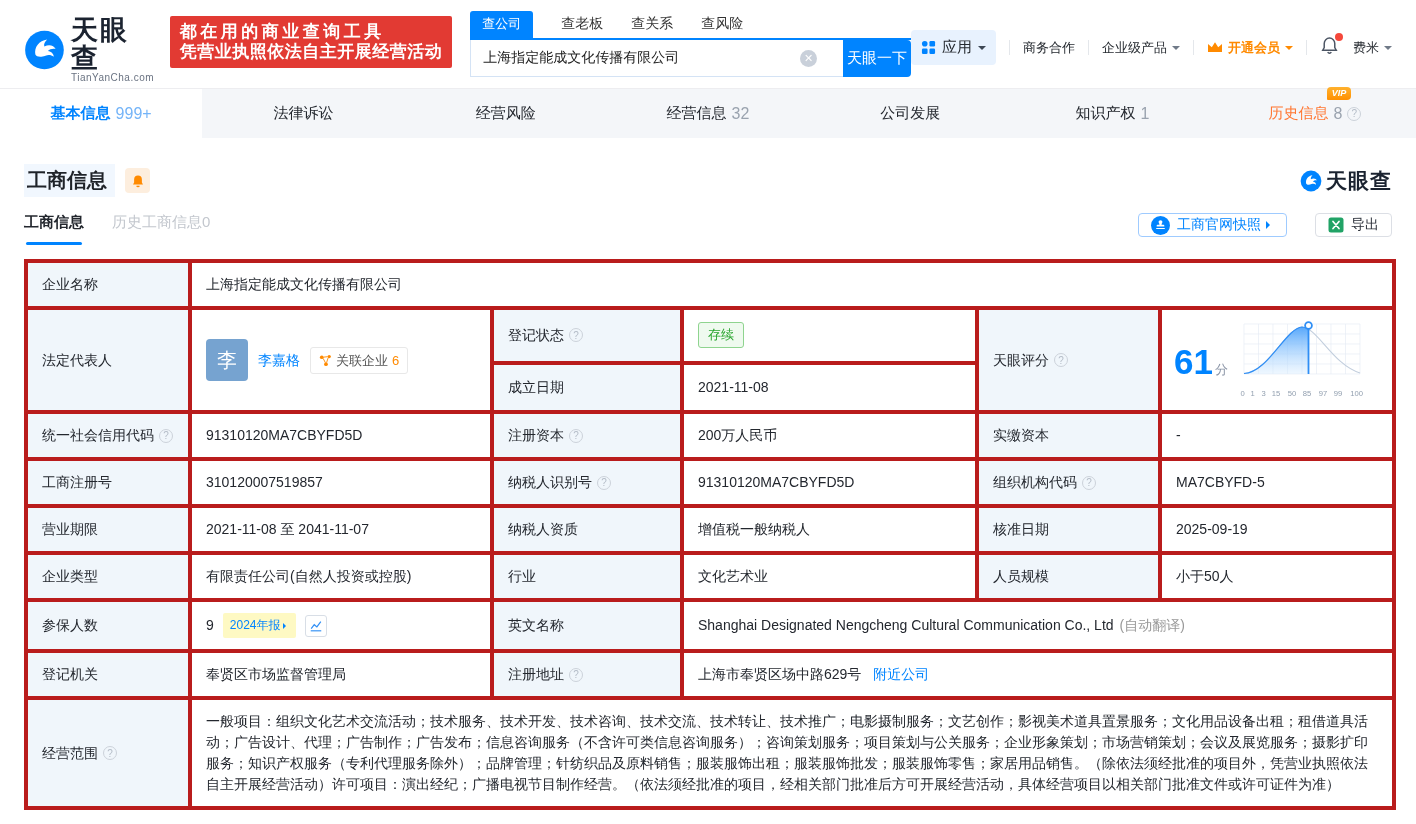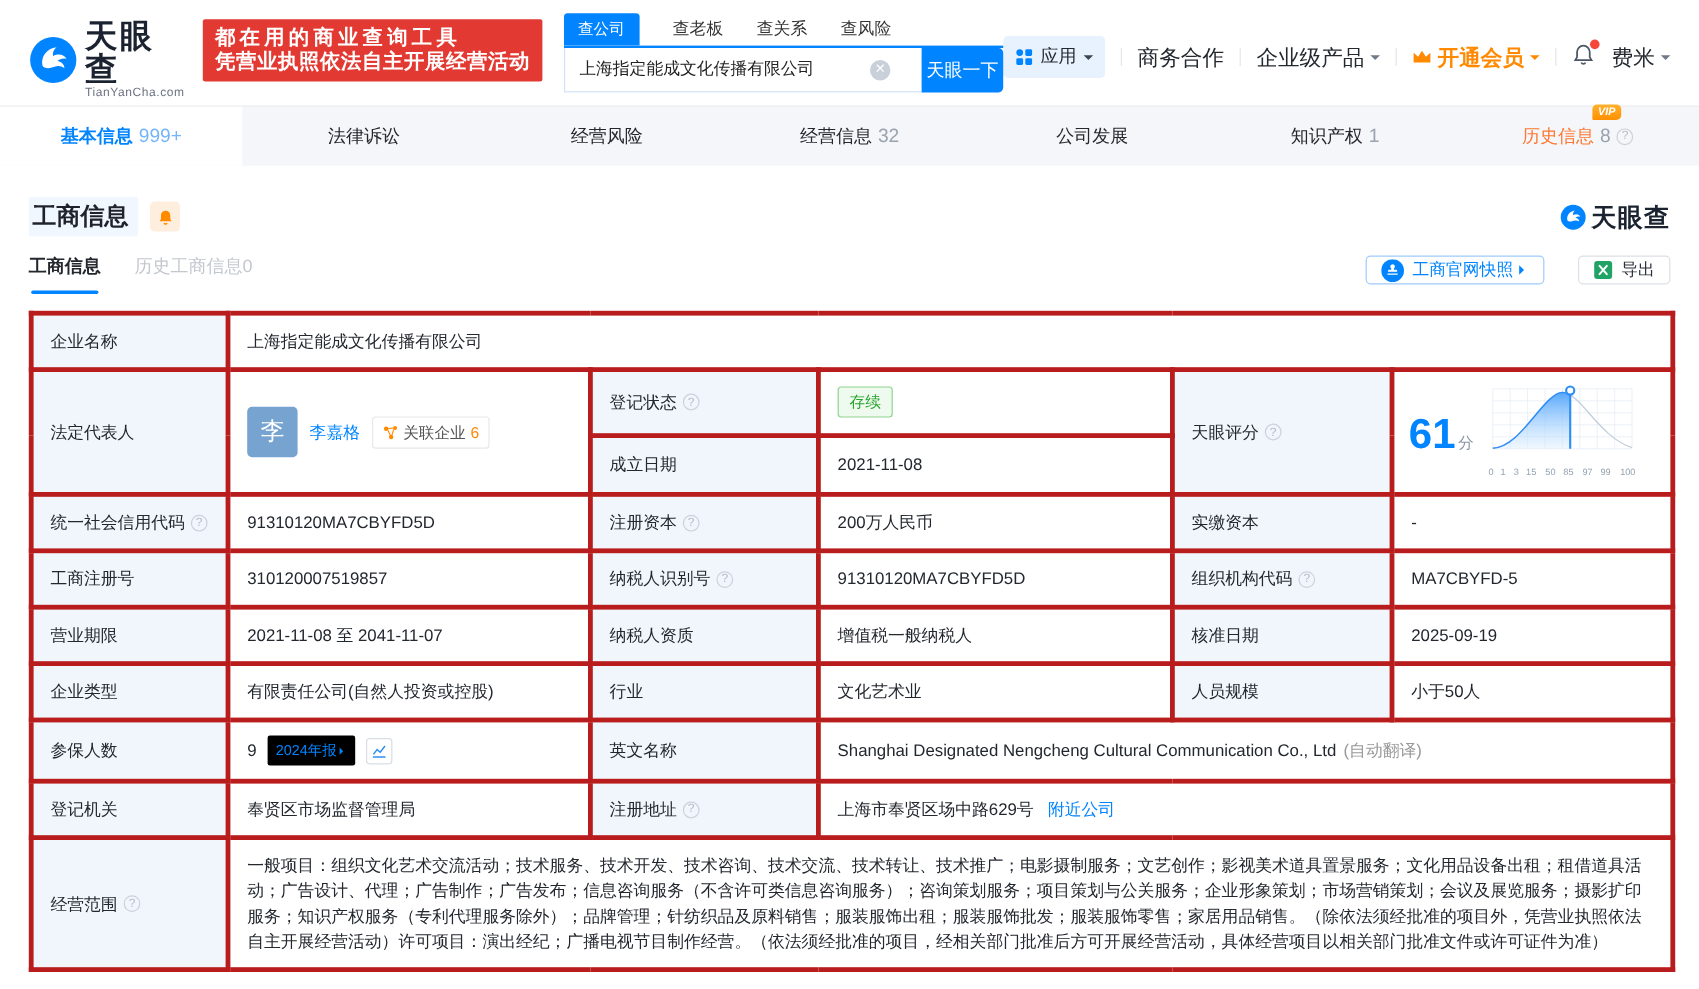--- a/index.html
+++ b/index.html
@@ -27,21 +27,21 @@
     padding:0 34px 0 12px; font-size:14px; color:#222; outline:none; font-family:inherit; }
   .clear-icon { position:absolute; right:94px; top:10px; width:17px; height:17px; border-radius:50%;
     background:#c9d0da; color:#fff; font-size:11px; line-height:17px; text-align:center; cursor:pointer; }
   .search-btn { width:68px; height:37px; background:#0084ff; color:#fff; border:none; font-size:15px;
     border-radius:0 4px 4px 0; cursor:pointer; font-family:inherit; }
 
   .right-nav { margin-left:auto; margin-top:30px; display:flex; align-items:center; white-space:nowrap; }
   .pill-apps { display:flex; align-items:center; gap:6px; background:#e8f2fe; border-radius:4px;
     padding:8px 10px; font-size:15px; color:#24292f; cursor:pointer; }
   .vdiv { width:1px; height:15px; background:#e4e7eb; margin:0 13px; }
-  .nav-item { font-size:18px; color:#24292f; display:flex; align-items:center; gap:5px; cursor:pointer;font-family:Liberation Mono, monospace; }
+  .nav-item { font-size:13px; color:#24292f; display:flex; align-items:center; gap:5px; cursor:pointer;font-family:Liberation Mono, monospace; }
   .nav-item.vip { color:#ff8a00; font-weight:bold; }
   .caret { width:0; height:0; border:4px solid transparent; border-top-color:#707a88; margin-top:4px; }
   .caret.blue { border-top-color:#3d4754; }
   .caret.orange { border-top-color:#ff8a00; }
   .bell-wrap { position:relative; margin-right:14px; cursor:pointer; }
   .red-dot { position:absolute; top:-3px; right:-4px; width:8px; height:8px; border-radius:50%; background:#f5483b; }
 
   
   .main-tabs { display:flex; height:50px; background:#f4f6f9; border-top:1px solid #ededf0; }
   .main-tab { flex:1; display:flex; align-items:center; justify-content:center; gap:5px;
@@ -87,21 +87,21 @@
     color:#28a52e; border-radius:3px; font-size:13px; }
   .rep-cell { display:flex; align-items:center; }
   .avatar { width:42px; height:42px; border-radius:4px; background:#76a3d0; color:#fff; font-size:20px;
     display:flex; align-items:center; justify-content:center; flex:none; }
   a.blue, .blue-link { color:#0084ff; text-decoration:none; cursor:pointer; }
   .rep-name { margin:0 10px 0 10px; font-size:14px; }
   .rel-badge { display:inline-flex; align-items:center; gap:4px; border:1px solid #e8e8e8; border-radius:3px;
     padding:2px 8px; font-size:13px; color:#555; cursor:pointer; }
   .rel-badge .cnt { color:#ff8a00; }
   .insured-cell { display:flex; align-items:center; gap:9px; }
-  .report-badge { display:inline-flex; align-items:center; gap:3px; background:#000000; color:#0084ff;
+  .report-badge { display:inline-flex; align-items:center; gap:3px; background:#fef9c3; color:#0084ff;
     font-size:12px; padding:2px 7px; border-radius:2px; cursor:pointer; }
   .tri-right-sm { width:0; height:0; border:3.5px solid transparent; border-left-color:#0084ff; margin-left:-1px; }
   .chart-btn { width:22px; height:22px; border:1px solid #d8dee6; border-radius:3px; display:flex;
     align-items:center; justify-content:center; cursor:pointer; background:#fff; }
   .gray-note { color:#999; margin-left:6px; }
   .scope-cell { line-height:28px; }
 
   
   .score-cell { display:flex; align-items:center; gap:12px; padding:4px 0 0 4px; }
   .score-num { font-size:35px; font-weight:bold; color:#0084ff; line-height:38px; }

